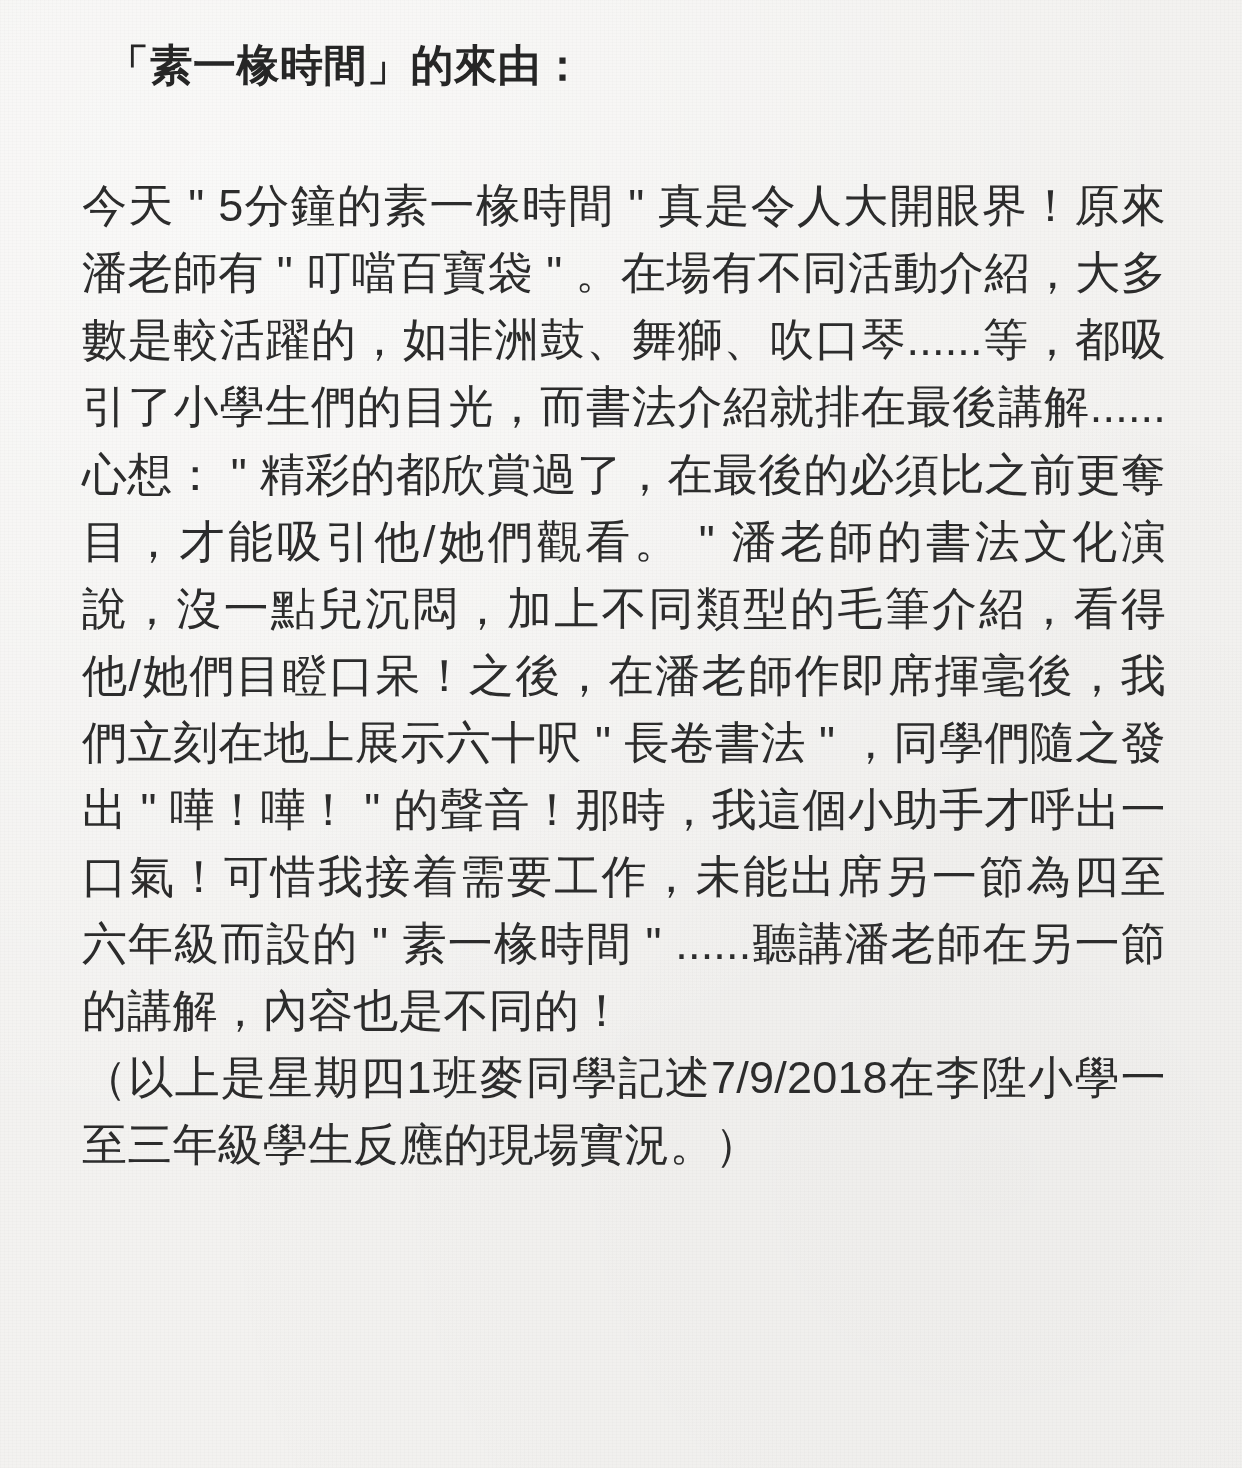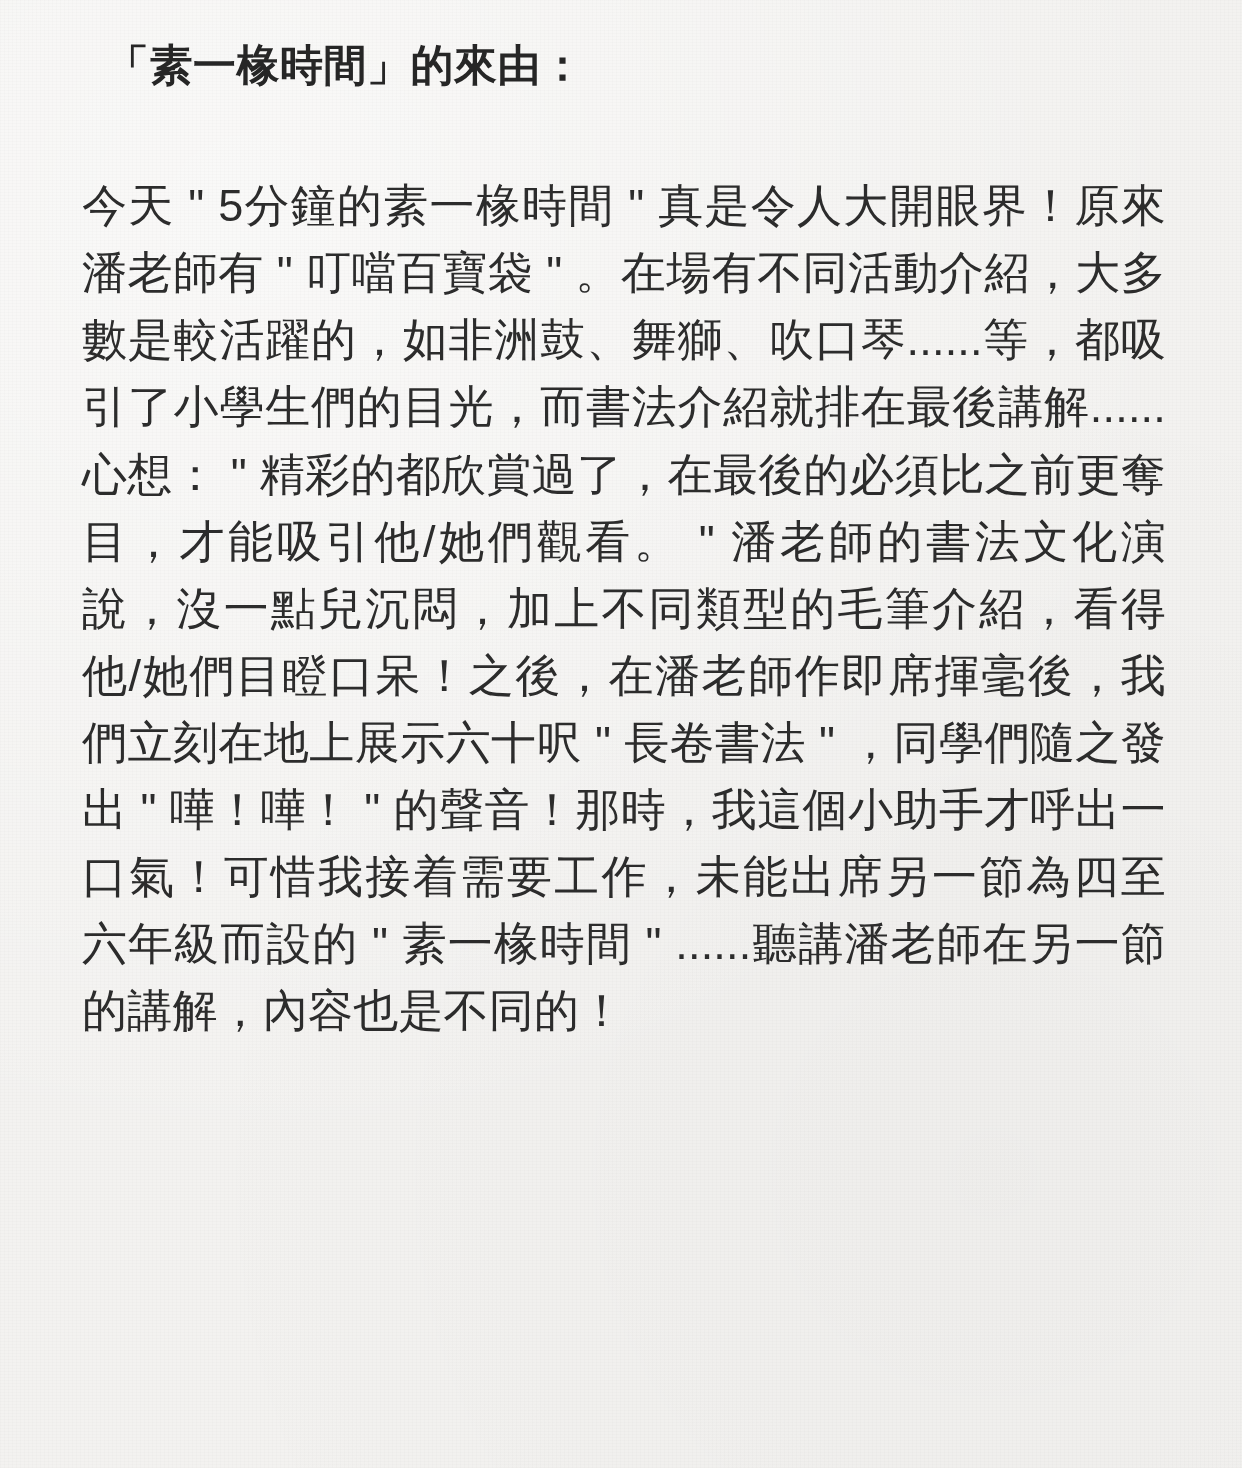--- a/index.html
+++ b/index.html
@@ -76,14 +76,15 @@
 <div class="paper-texture"></div>
 
 <div class="note-sheet">
 
   <h1 class="note-heading">「素一椽時間」的來由：</h1>
 
   <div class="spacer-block"></div>
 
   <p class="note-body note-body-paragraph">今天 " 5分鐘的素一椽時間 " 真是令人大開眼界！原來潘老師有 " 叮噹百寶袋 " 。在場有不同活動介紹，大多數是較活躍的，如非洲鼓、舞獅、吹口琴......等，都吸引了小學生們的目光，而書法介紹就排在最後講解......心想： " 精彩的都欣賞過了，在最後的必須比之前更奪目，才能吸引他/她們觀看。 " 潘老師的書法文化演說，沒一點兒沉悶，加上不同類型的毛筆介紹，看得他/她們目瞪口呆！之後，在潘老師作即席揮毫後，我們立刻在地上展示六十呎 " 長卷書法 " ，同學們隨之發出 " 嘩！嘩！ " 的聲音！那時，我這個小助手才呼出一口氣！可惜我接着需要工作，未能出席另一節為四至六年級而設的 " 素一椽時間 " ......聽講潘老師在另一節的講解，內容也是不同的！</p>
 
+  <p class="note-closing">（以上是星期四1班麥同學記述7/9/2018在李陞小學一至三年級學生反應的現場實況。）</p>
 
 </div>
 
 </body></html>

